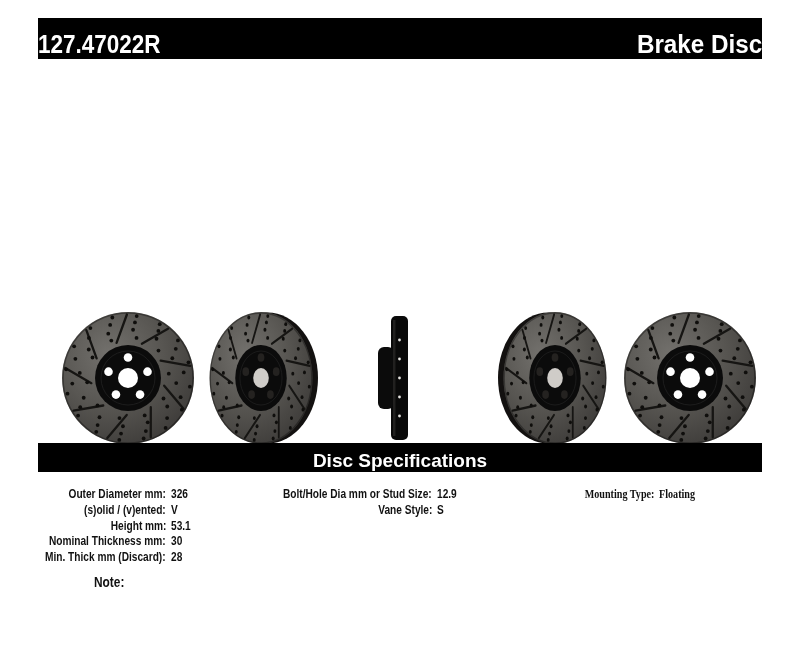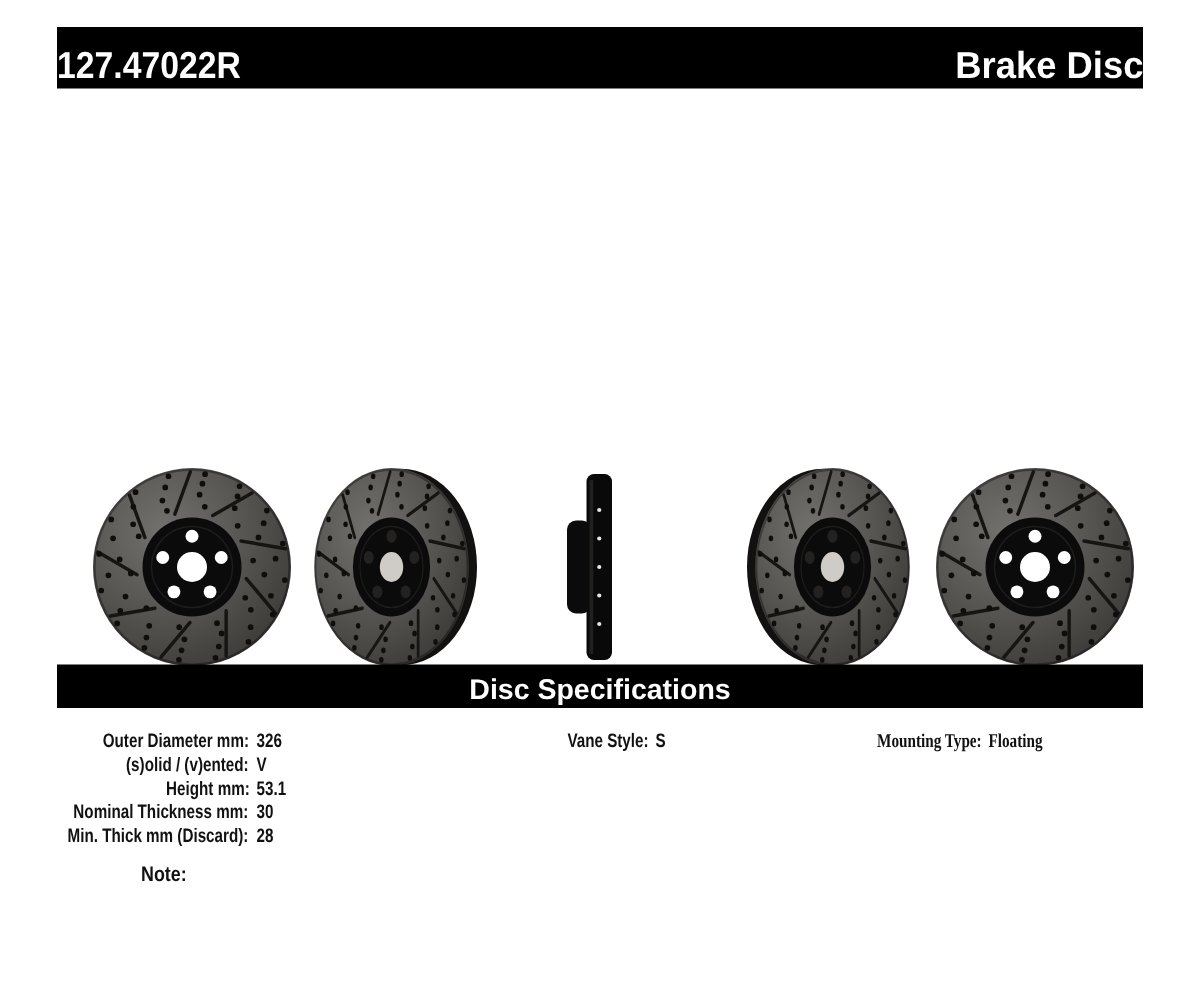--- a/index.html
+++ b/index.html
@@ -416,20 +416,24 @@
       <span class="val">30</span>
     </div>
     <div class="spec-row">
       <span class="lbl">Min. Thick mm (Discard):</span>
       <span class="val">28</span>
     </div>
   </div>
 
   <div class="spec-col col-mid">
     <div class="spec-row">
+      <span class="lbl">Bolt/Hole Dia mm or Stud Size:</span>
+      <span class="val">12.9</span>
+    </div>
+    <div class="spec-row">
       <span class="lbl">Vane Style:</span>
       <span class="val">S</span>
     </div>
   </div>
 
   <div class="spec-col col-right">
     <div class="spec-row">
       <span class="lbl">Mounting Type:</span>
       <span class="val">Floating</span>
     </div>

